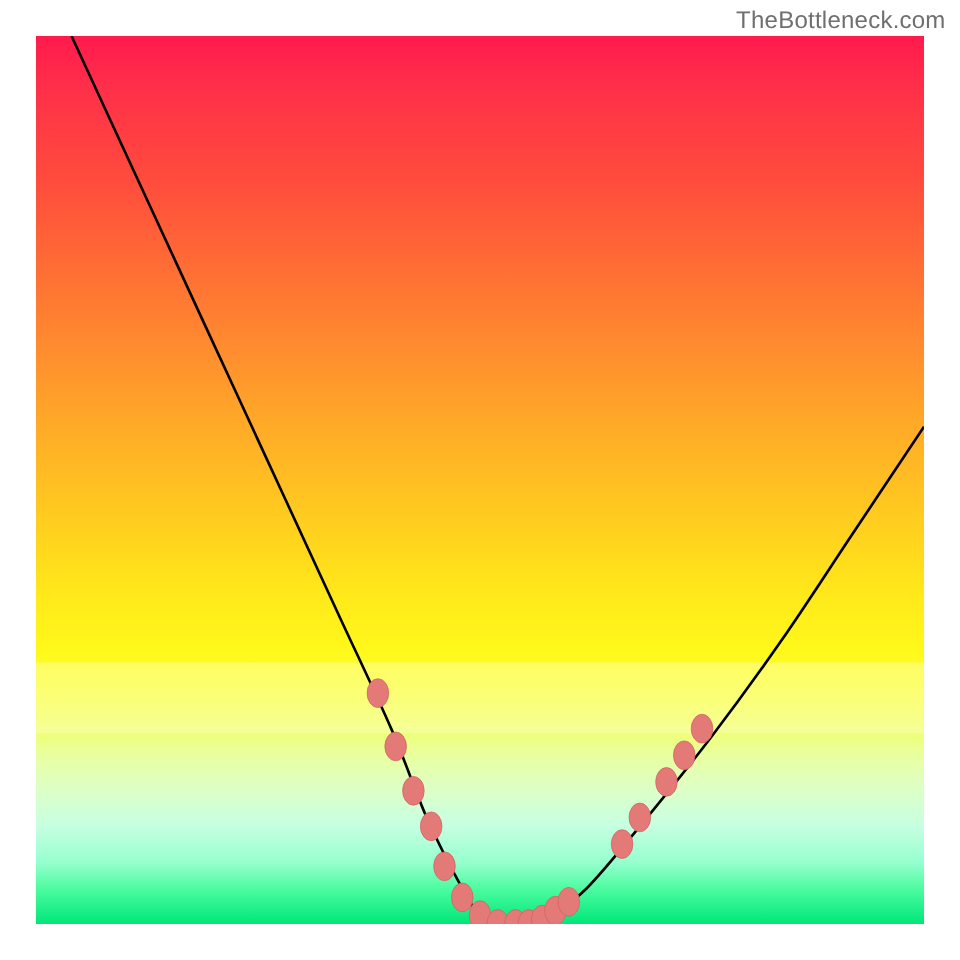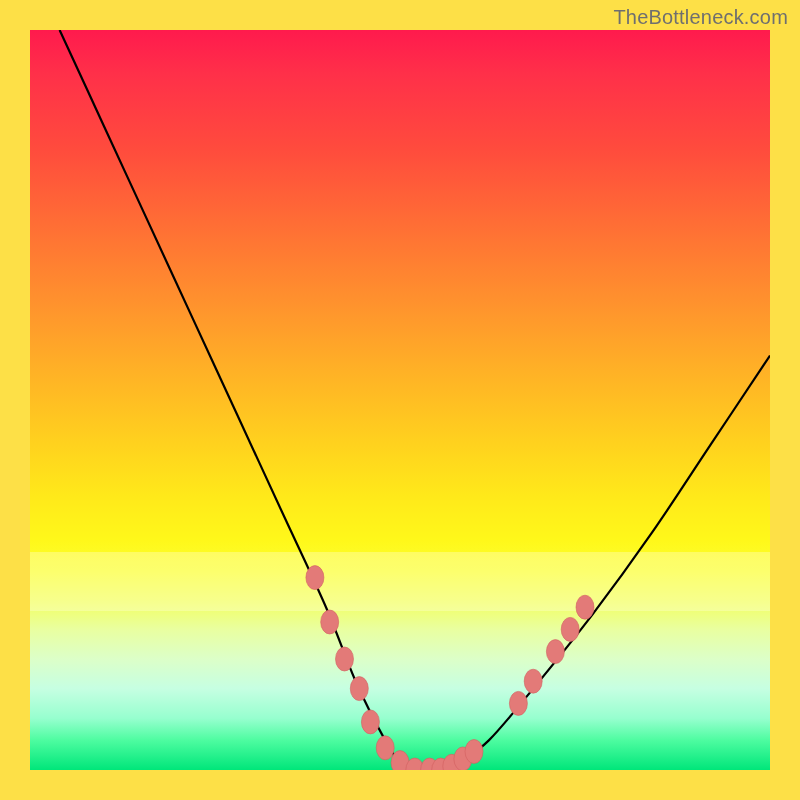--- a/index.html
+++ b/index.html
@@ -8,21 +8,21 @@
     width: 800px;
     height: 800px;
     overflow: hidden;
     background: #000;
     font-family: Arial, Helvetica, sans-serif;
   }
   .frame {
     position: relative;
     width: 800px;
     height: 800px;
-    background: #fde047;
+    background: #ffffff;
   }
   .plot {
     position: absolute;
     left: 30px;
     top: 30px;
     width: 740px;
     height: 740px;
     background: linear-gradient(
       to bottom,
       #ff1a4d 0%,

